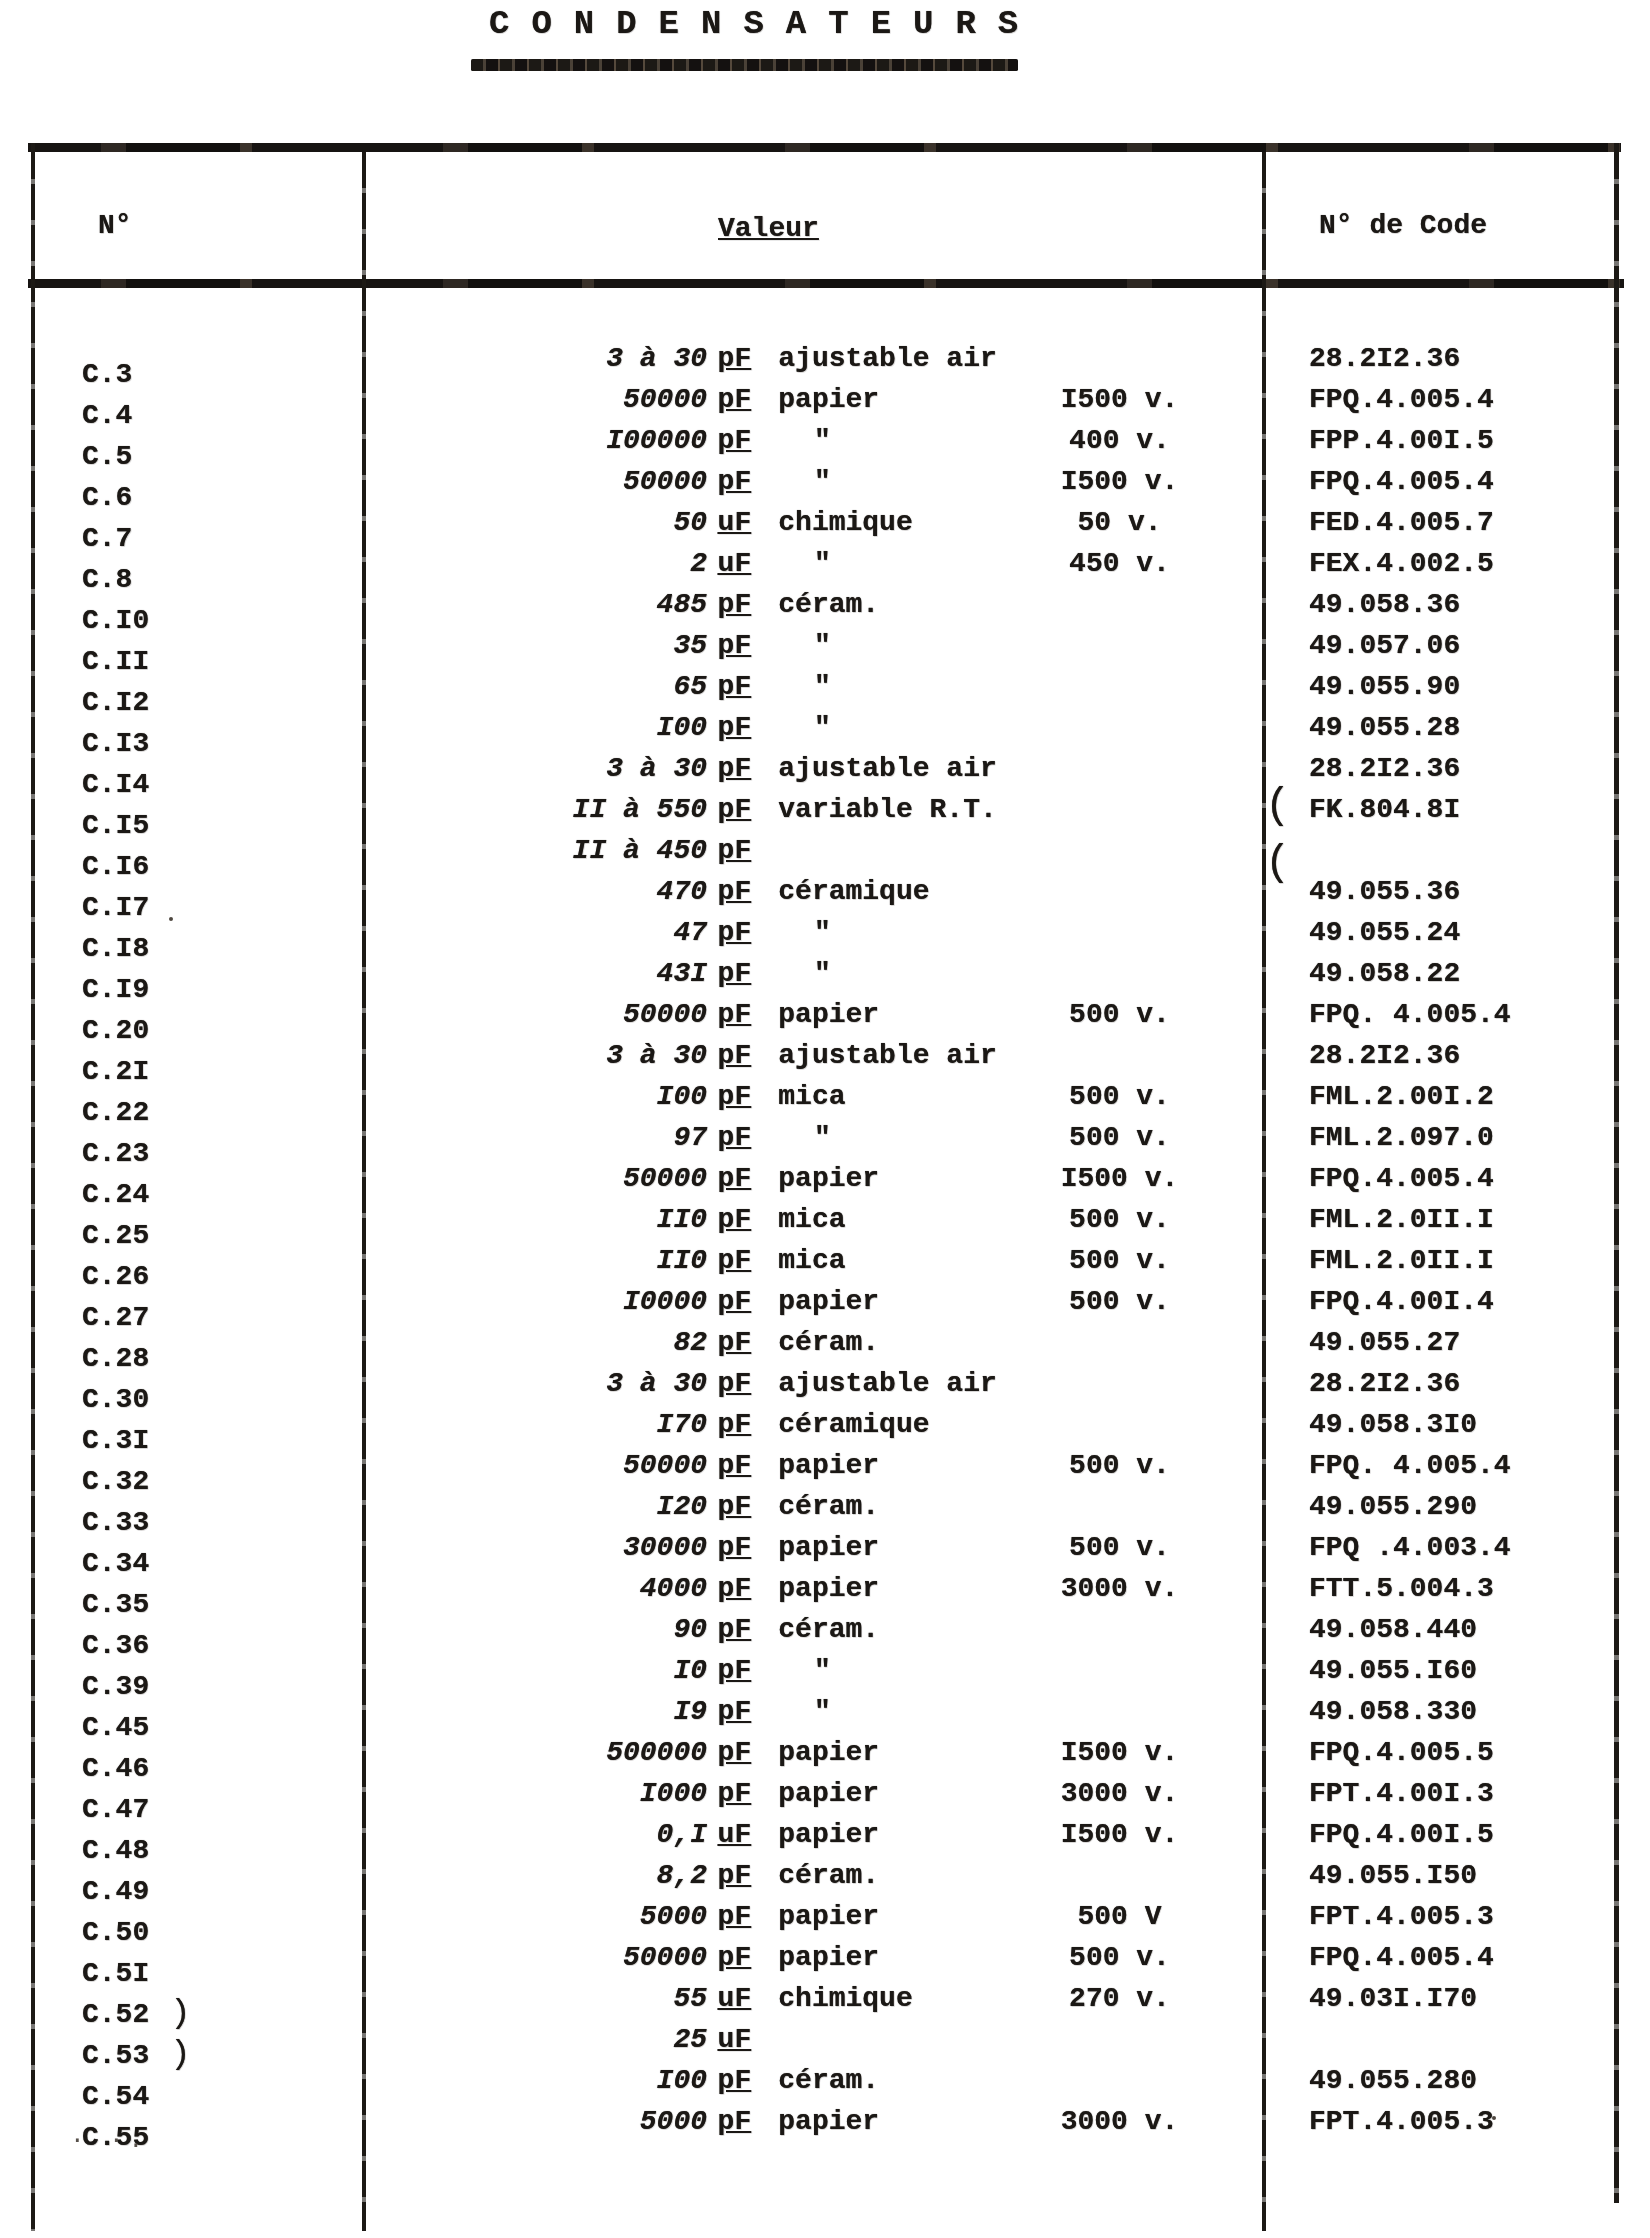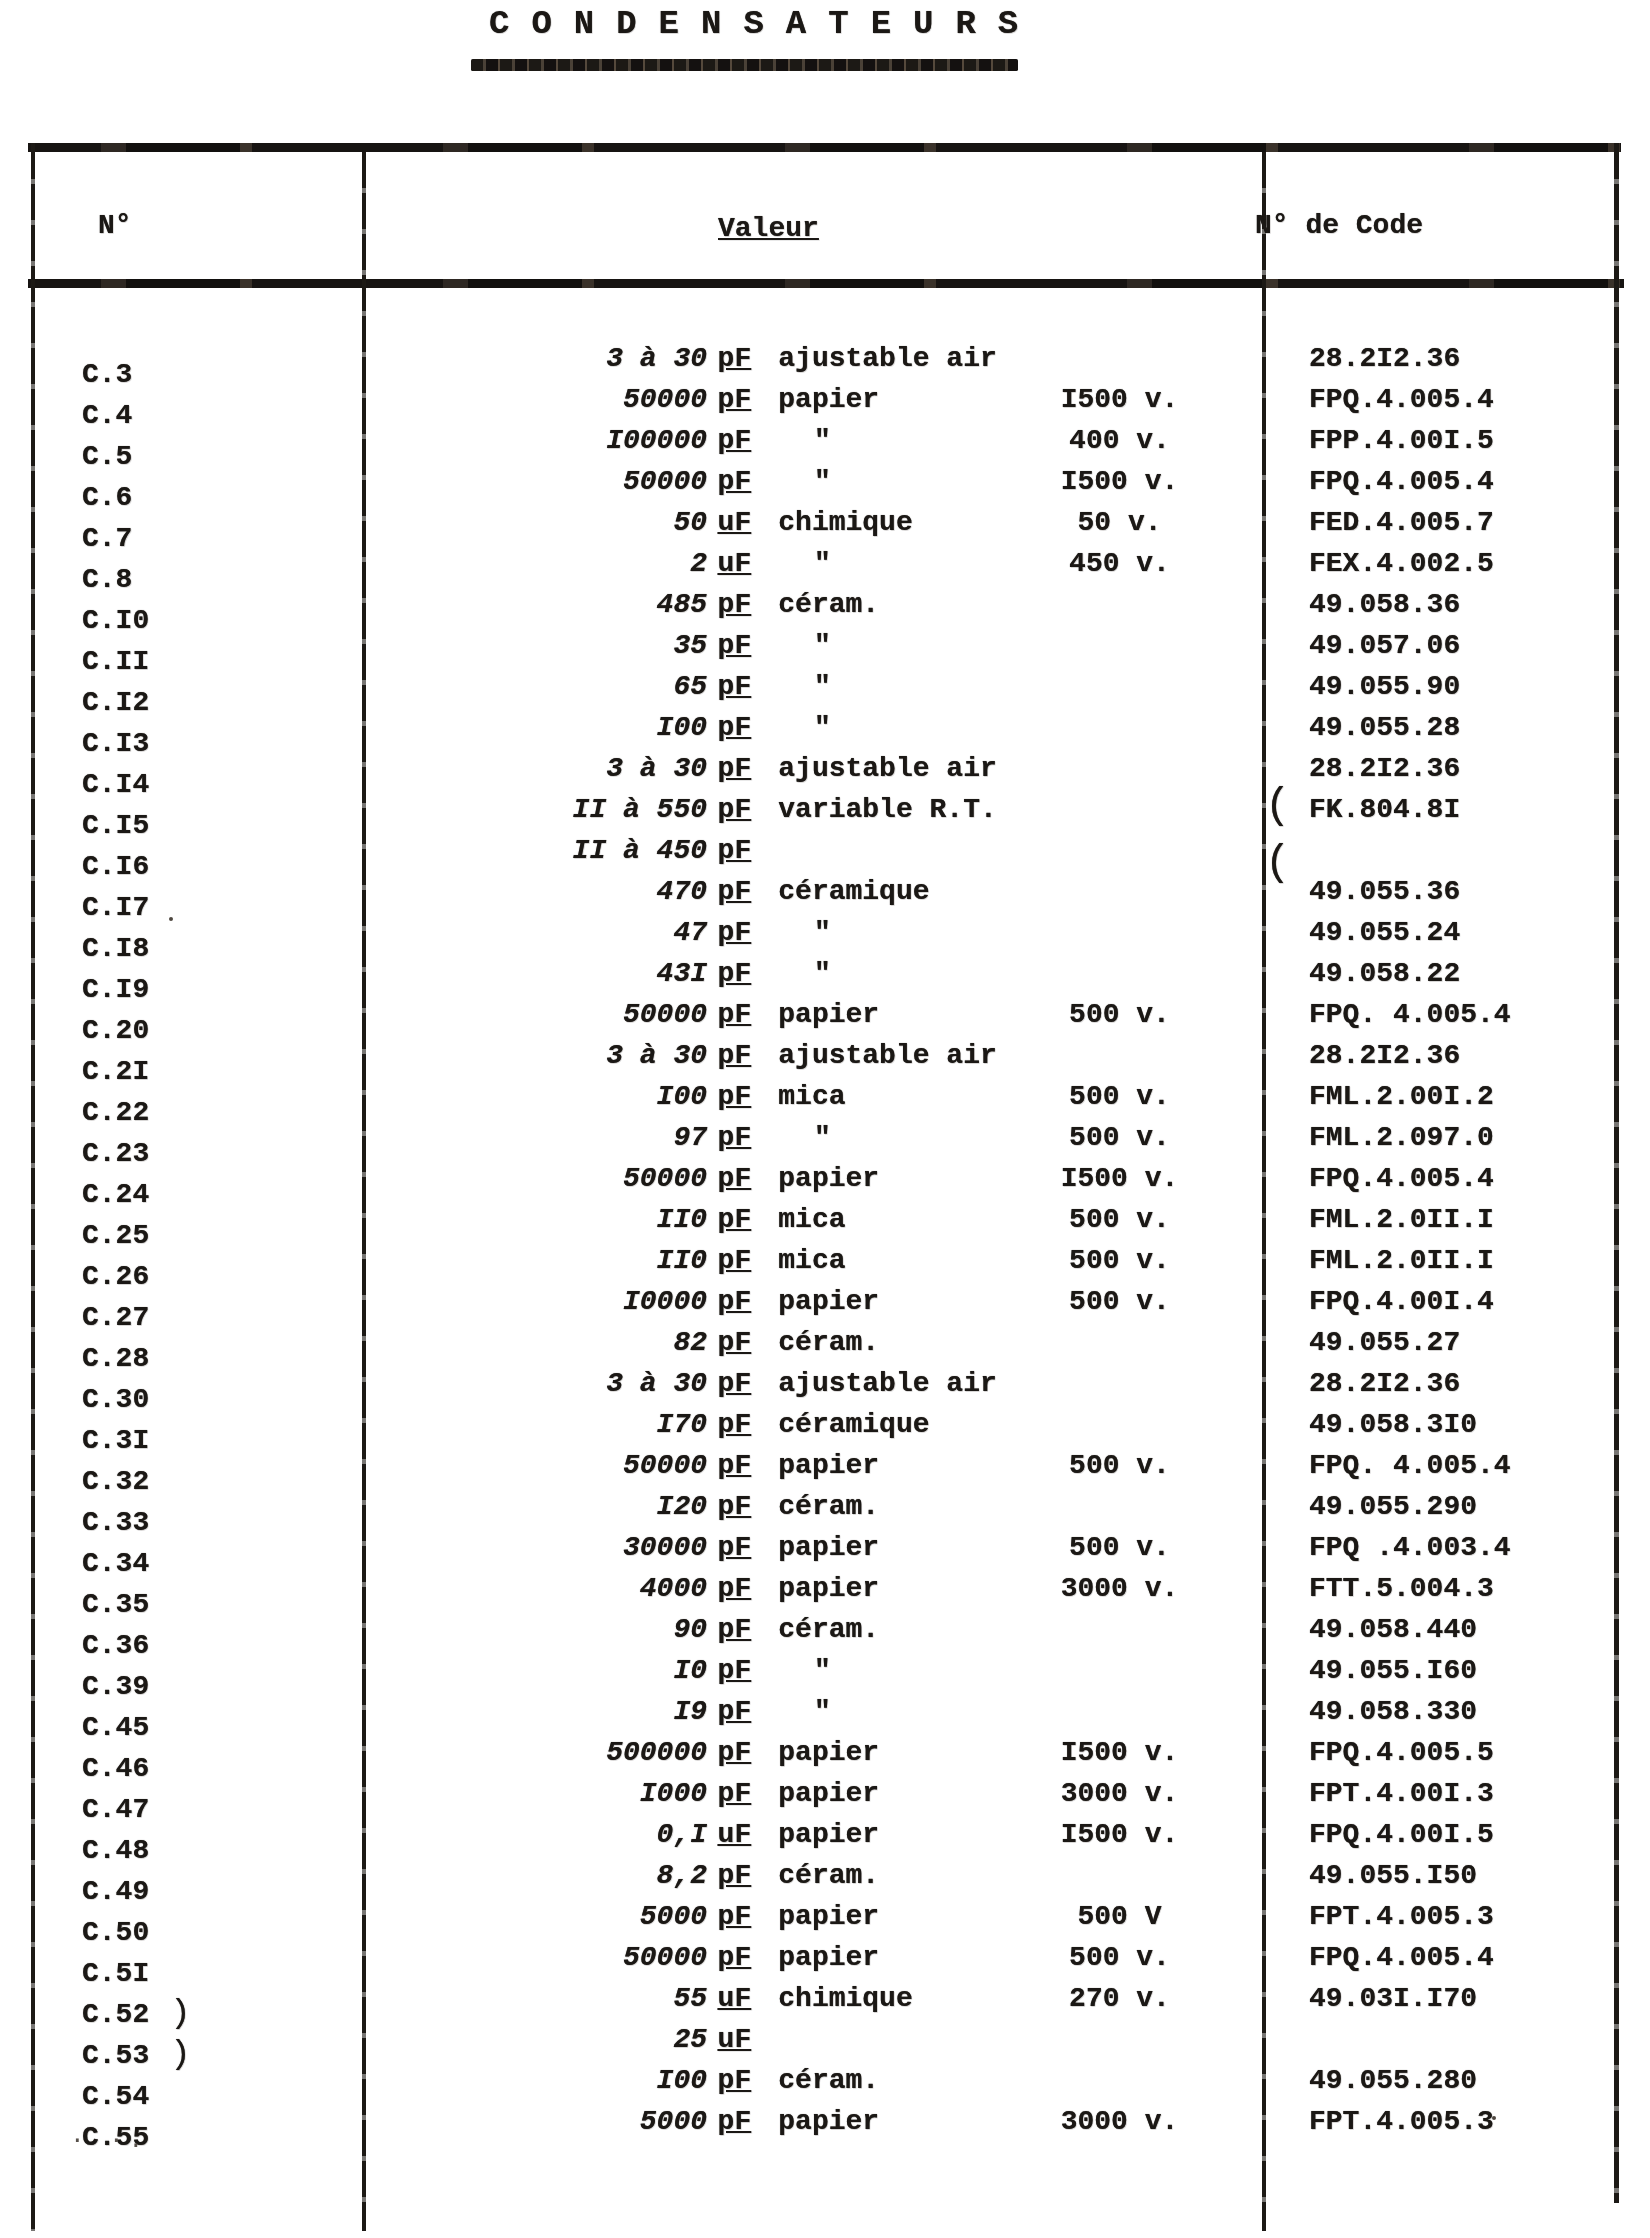--- a/index.html
+++ b/index.html
@@ -50,21 +50,21 @@
 
   <div class="rule rough" style="top:143px;left:28px;width:1593px;height:9px;"></div>
   <div class="rule rough" style="top:279px;left:28px;width:1596px;height:9px;"></div>
   <div class="vline" style="left:31px;top:143px;height:2088px;"></div>
   <div class="vline" style="left:362px;top:152px;height:2079px;"></div>
   <div class="vline" style="left:1262px;top:152px;height:2079px;"></div>
   <div class="vline" style="left:1614px;top:143px;height:2060px;width:4.9px;"></div>
 
   <div class="hdr ink" style="top:210px;left:98px;">N°</div>
   <div class="hdr ink" style="top:213px;left:718px;text-decoration:underline;">Valeur</div>
-  <div class="hdr ink" style="top:210px;left:1255px;">N° de Code</div>
+  <div class="hdr ink" style="top:210px;left:1319px;">N° de Code</div>
 
   <div class="rows" id="rows">
       <div class="row ink">
       <span class="c-no"><span>C.3</span><span class="no-suffix"></span></span>
       <span class="c-amount">3 à 30</span>
       <span class="c-unit">pF</span>
       <span class="c-material">ajustable air</span>
       <span class="c-voltage"></span>
       <span class="c-code"><span class="code-prefix"></span><span>28.2I2.36</span></span>
     </div>

